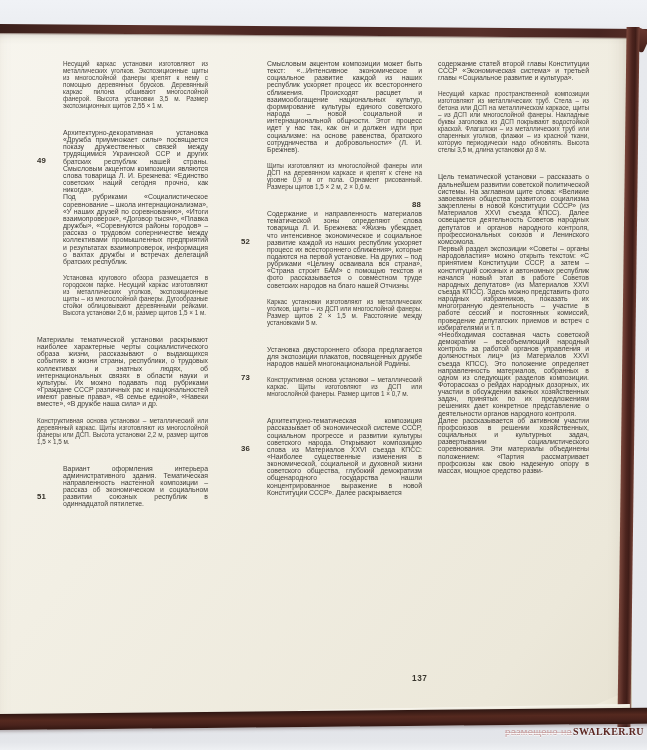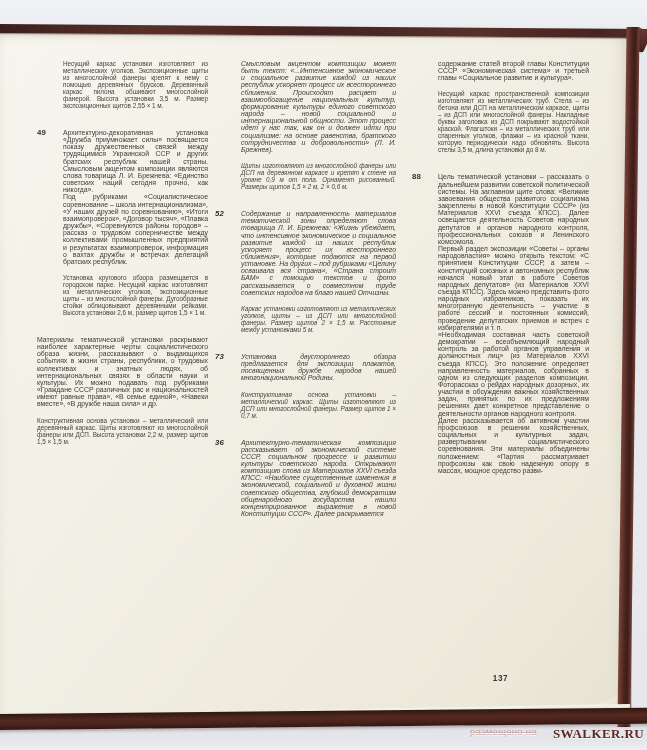--- a/index.html
+++ b/index.html
@@ -54,49 +54,49 @@
   }
   .corner-curl{
     position:absolute;right:2px;bottom:-3px;width:74px;height:34px;
     background:linear-gradient(115deg,#fbfaf5,#efeadb 60%,#ddd6c2);
     clip-path:polygon(0 100%,100% 6%,100% 100%);
   }
   
   .cols{position:absolute;inset:0;}
   .col{position:absolute;top:31px;}
   .col1{left:41px;width:171px;}
-  .col2{left:219px;width:181px;font-style:italic;}
+  .col2{left:245px;width:181px;}
   .col3{left:416px;width:177px;}
   .block{display:flex;margin-top:20px;}
   .block:first-child{margin-top:0;}
   .num{
     flex:0 0 26px;width:26px;font-weight:bold;font-size:7.8px;line-height:7.4px;
-    color:#353129;letter-spacing:.2px;
+    color:#353129;letter-spacing:.2px;margin-top:28px;
   }
   .paras{flex:1;min-width:0;}
   .paras p{margin:0;text-align:justify;color:var(--text);overflow-wrap:break-word;}
   .paras p:first-child{margin-top:0;}
   p.body{font-size:6.9px;line-height:7.15px;letter-spacing:-.02px;}
   p.spec{font-size:6.35px;line-height:7px;letter-spacing:-.02px;margin-top:9px;color:#47443e;}
   .page-number{
-    position:absolute;left:416px;top:645px;width:177px;text-align:center;
+    position:absolute;left:416px;top:645px;width:177px;text-align:left;
     font-size:8.2px;font-weight:bold;letter-spacing:.6px;color:#3a372f;
   }
   
   .watermark{
-    position:absolute;right:3px;top:726px;display:flex;align-items:flex-start;gap:16px;
+    position:absolute;right:3px;top:726px;display:flex;align-items:center;gap:1px;
     white-space:nowrap;
   }
   .wm-prefix{
     font-size:9.5px;color:var(--wm-prefix);letter-spacing:.3px;
     text-shadow:0 1px 0 rgba(255,255,255,.75);text-decoration:line-through;text-decoration-color:rgba(197,154,154,.55);
   }
   .wm-site{
     font-family:"Liberation Serif","DejaVu Serif",serif;
-    font-size:13px;font-weight:bold;color:var(--wm-site);letter-spacing:.4px;
+    font-size:10px;font-weight:bold;color:var(--wm-site);letter-spacing:.4px;
     text-shadow:0 1px 0 rgba(255,255,255,.65);
   }
 </style>
 </head>
 <body>
 
 <div class="scene">
   <div class="page">
     <div class="cols" id="cols">
         <div class="col col1">
@@ -111,20 +111,26 @@
             <div class="paras">
               <p class="body">Архитектурно-декоративная установка «Дружба приумножает силы» посвящается показу дружественных связей между трудящимися Украинской ССР и других братских республик нашей страны. Смысловым акцентом композиции являются слова товарища Л. И. Брежнева: «Единство советских наций сегодня прочно, как никогда».</p>
               <p class="body">Под рубриками «Социалистическое соревнование – школа интернационализма», «У наших друзей по соревнованию», «Итоги взаимопроверок», «Договор тысяч», «Плавка дружбы», «Соревнуются районы городов» – рассказ о трудовом соперничестве между коллективами промышленных предприятий и результатах взаимопроверок, информация о вахтах дружбы и встречах делегаций братских республик.</p>
               <p class="spec">Установка кругового обзора размещается в городском парке. Несущий каркас изготовляют из металлических уголков, экспозиционные щиты – из многослойной фанеры. Дугообразные стойки облицовывают деревянными рейками. Высота установки 2,6 м, размер щитов 1,5 × 1 м.</p>
             </div>
           </div>
           <div class="block">
             <div class="paras">
               <p class="body">Материалы тематической установки раскрывают наиболее характерные черты социалистического образа жизни, рассказывают о выдающихся событиях в жизни страны, республики, о трудовых коллективах и знатных людях, об интернациональных связях в области науки и культуры. Их можно подавать под рубриками «Граждане СССР различных рас и национальностей имеют равные права», «В семье единой», «Навеки вместе», «В дружбе наша сила» и др.</p>
               <p class="spec">Конструктивная основа установки – металлический или деревянный каркас. Щиты изготовляют из многослойной фанеры или ДСП. Высота установки 2,2 м, размер щитов 1,5 × 1,5 м.</p>
+            </div>
+          </div>
+          <div class="block">
+            <div class="num">51</div>
+            <div class="paras">
+              <p class="body">Вариант оформления интерьера административного здания. Тематическая направленность настенной композиции – рассказ об экономическом и социальном развитии союзных республик в одиннадцатой пятилетке.</p>
             </div>
           </div>
         </div>
         <div class="col col2">
           <div class="block">
             <div class="num"></div>
             <div class="paras">
               <p class="body">Смысловым акцентом композиции может быть текст: «...Интенсивное экономическое и социальное развитие каждой из наших республик ускоряет процесс их всестороннего сближения. Происходят расцвет и взаимообогащение национальных культур, формирование культуры единого советского народа – новой социальной и интернациональной общности. Этот процесс идет у нас так, как он и должен идти при социализме: на основе равенства, братского сотрудничества и добровольности» (Л. И. Брежнев).</p>
               <p class="spec">Щиты изготовляют из многослойной фанеры или ДСП на деревянном каркасе и крепят к стене на уровне 0,9 м от пола. Орнамент рисованный. Размеры щитов 1,5 × 2 м, 2 × 0,6 м.</p>
             </div>

